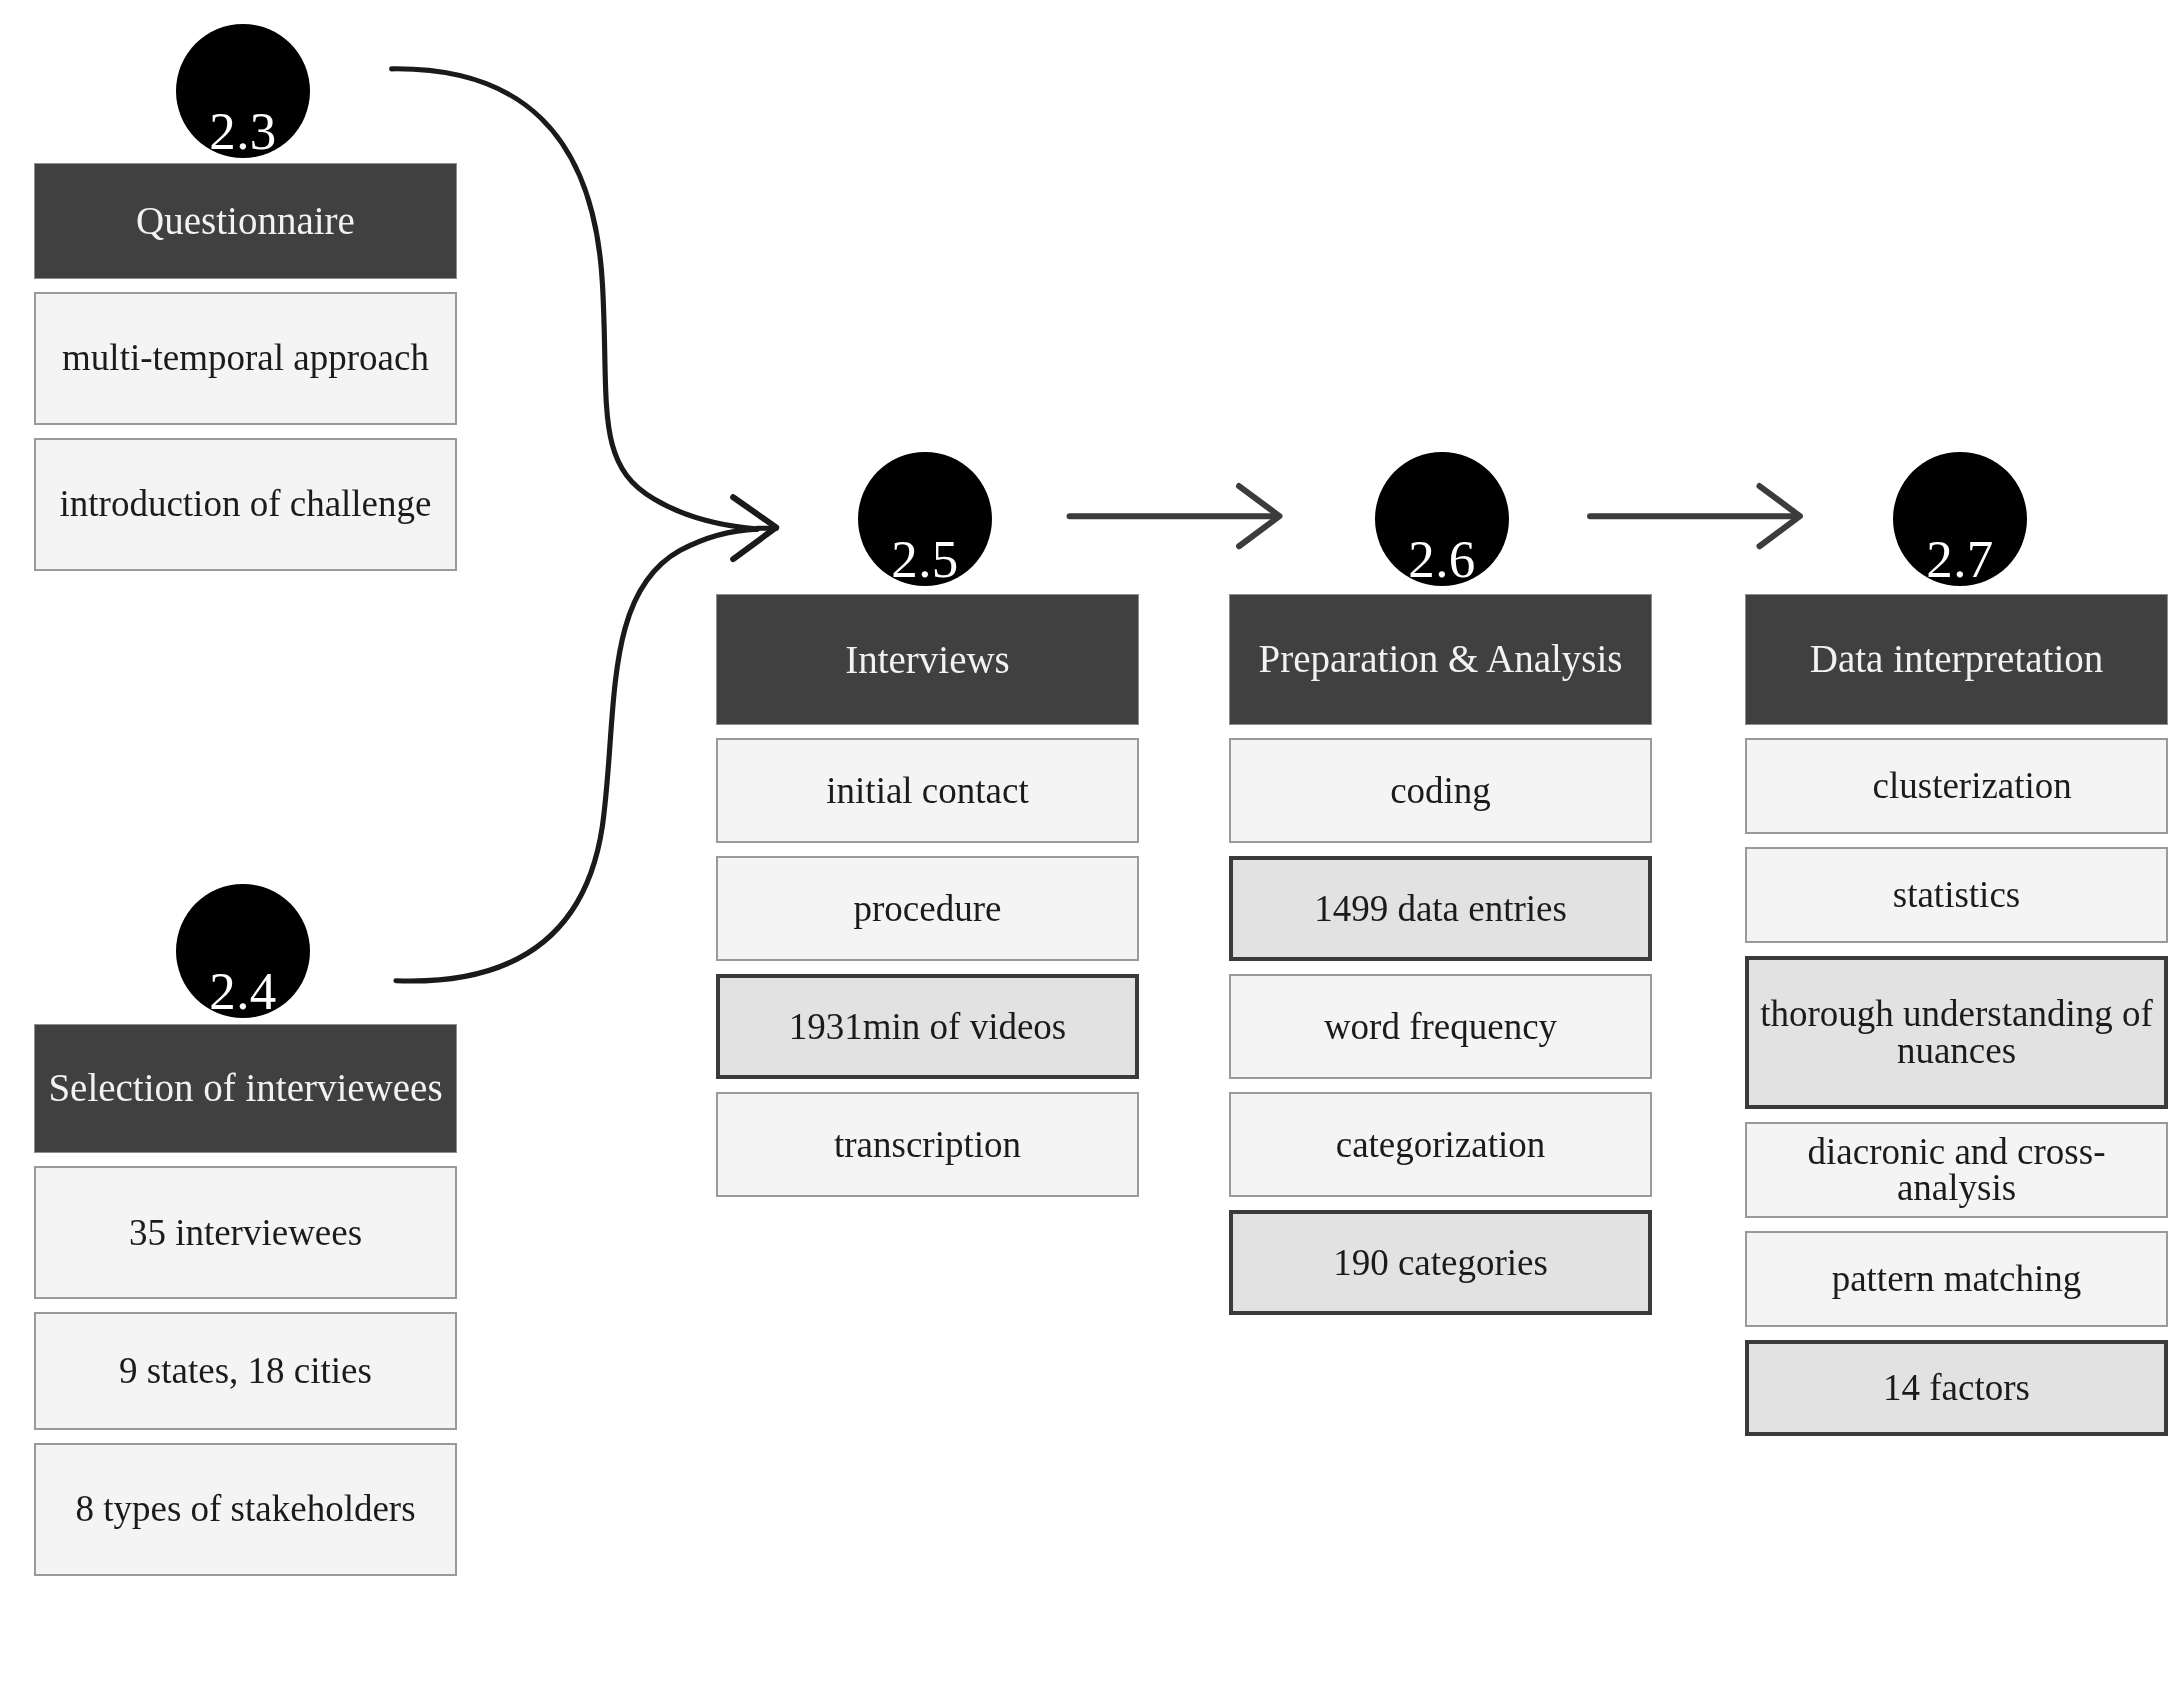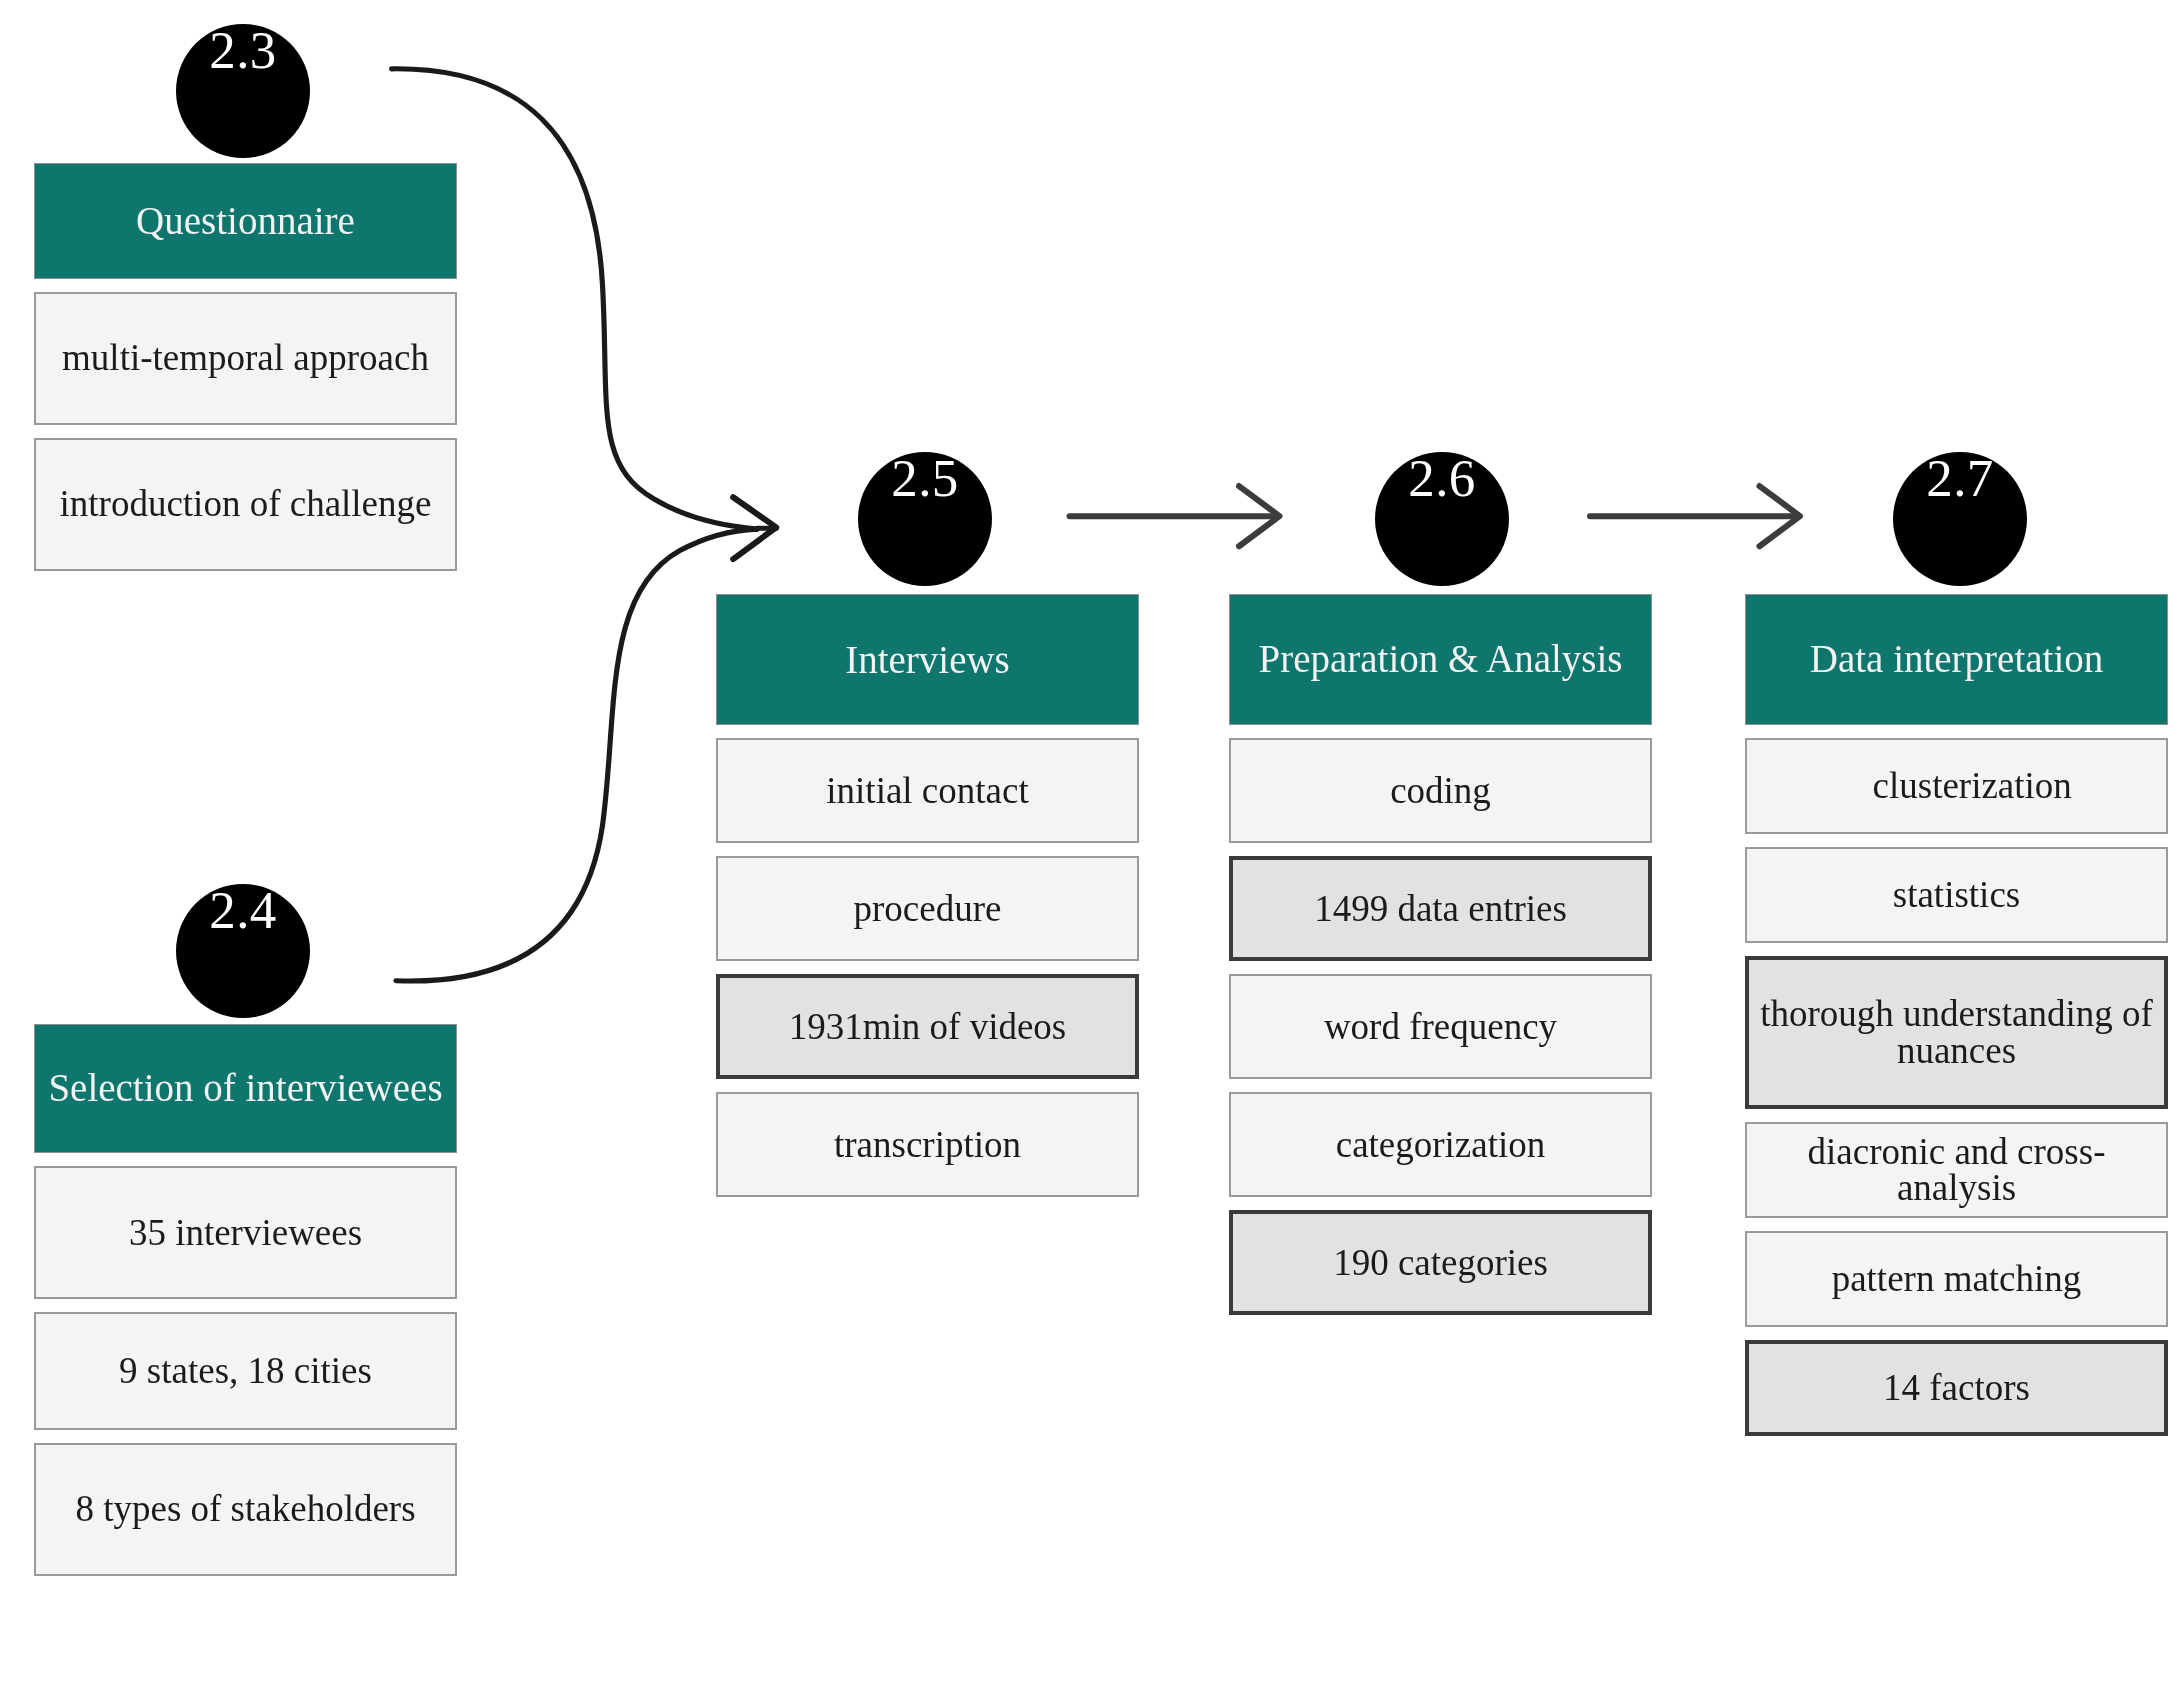--- a/index.html
+++ b/index.html
@@ -12,21 +12,21 @@
   #stage{position:absolute;left:0;top:0;width:2183px;height:1687px;}
 
   
   #connectors{position:absolute;left:0;top:0;width:2183px;height:1687px;z-index:1;}
 
   
   .stage-circle{
     position:absolute;z-index:3;
     background:#000000;border-radius:50%;
     color:#ffffff;
-    display:flex;align-items:flex-start;justify-content:center;
+    display:flex;align-items:flex-end;justify-content:center;
     font-size:53px;line-height:1;letter-spacing:0.4px;
     font-family:"Liberation Serif","DejaVu Serif",serif;
   }
 
   
   .column{position:absolute;z-index:2;}
 
   
   .box{
     box-sizing:border-box;
@@ -34,21 +34,21 @@
     text-align:center;
     font-size:37px;line-height:1.02;
     color:#1b1b1b;
     padding:5.2px 8.6px;
     margin-bottom:13px;
   }
   .box .txt{display:block;width:100%;}
 
   
   .box.header{
-    background:#0f766e;color:#f2f2f2;
+    background:#404040;color:#f2f2f2;
     border:1.7px solid #8e8e8e;
     font-size:39px;
   }
   
   .box.plain{
     background:#f4f4f4;
     border:2.6px solid #9a9a9a;
   }
   
   .box.result{

